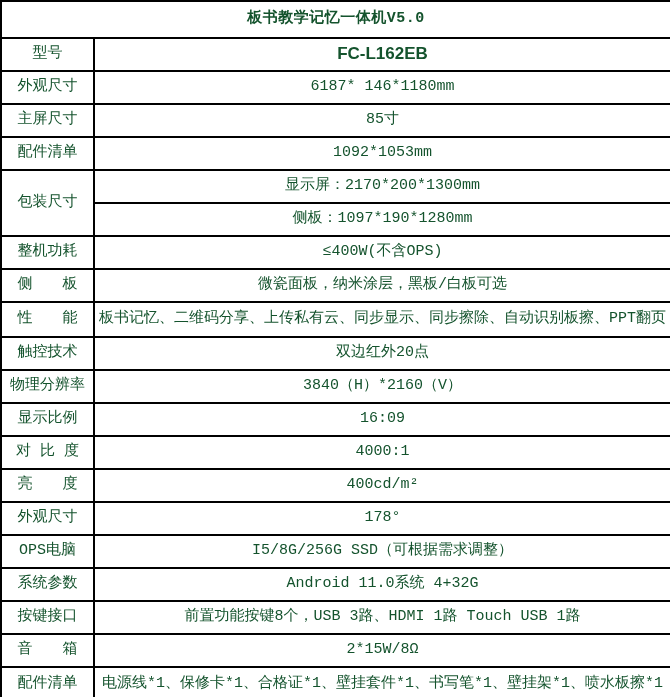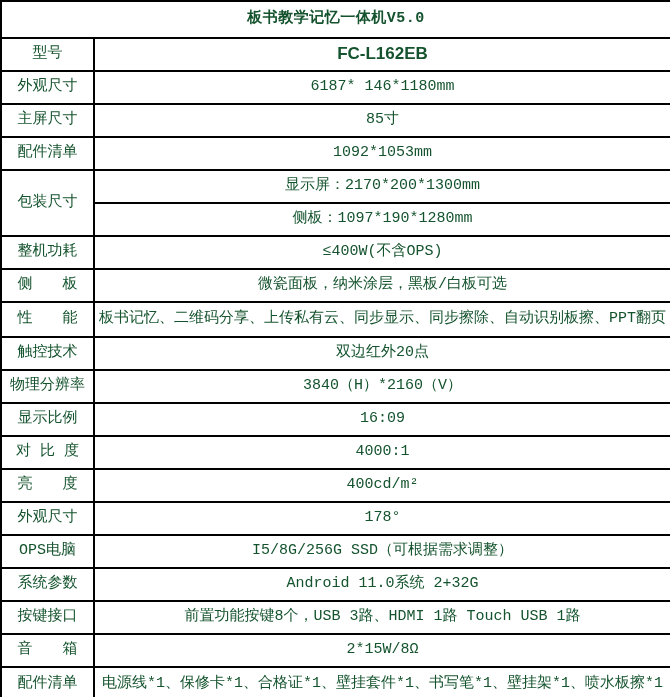--- a/index.html
+++ b/index.html
@@ -141,21 +141,21 @@
       <td class="val">178°</td>
     </tr>
 
     <tr class="data-row">
       <td class="lbl">OPS电脑</td>
       <td class="val">I5/8G/256G SSD（可根据需求调整）</td>
     </tr>
 
     <tr class="data-row">
       <td class="lbl">系统参数</td>
-      <td class="val">Android 11.0系统 2+32G</td>
+      <td class="val">Android 11.0系统 4+32G</td>
     </tr>
 
     <tr class="data-row">
       <td class="lbl">按键接口</td>
       <td class="val">前置功能按键8个，USB 3路、HDMI 1路 Touch USB 1路</td>
     </tr>
 
     <tr class="data-row">
       <td class="lbl">音　　箱</td>
       <td class="val">2*15W/8Ω</td>

